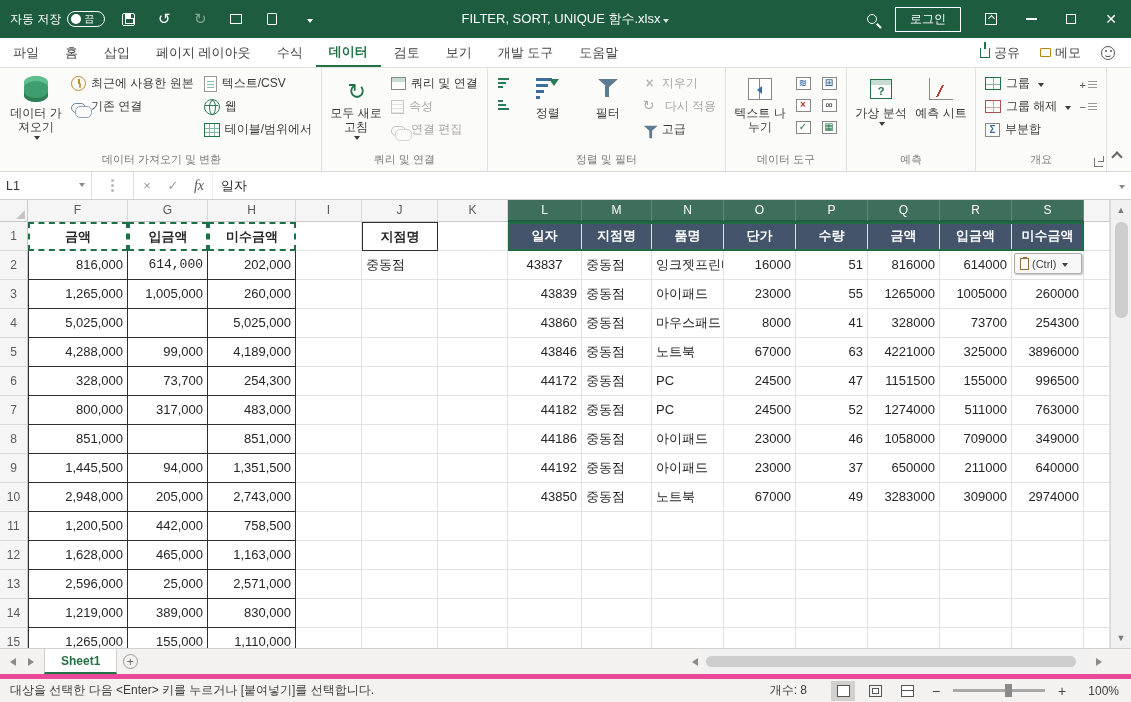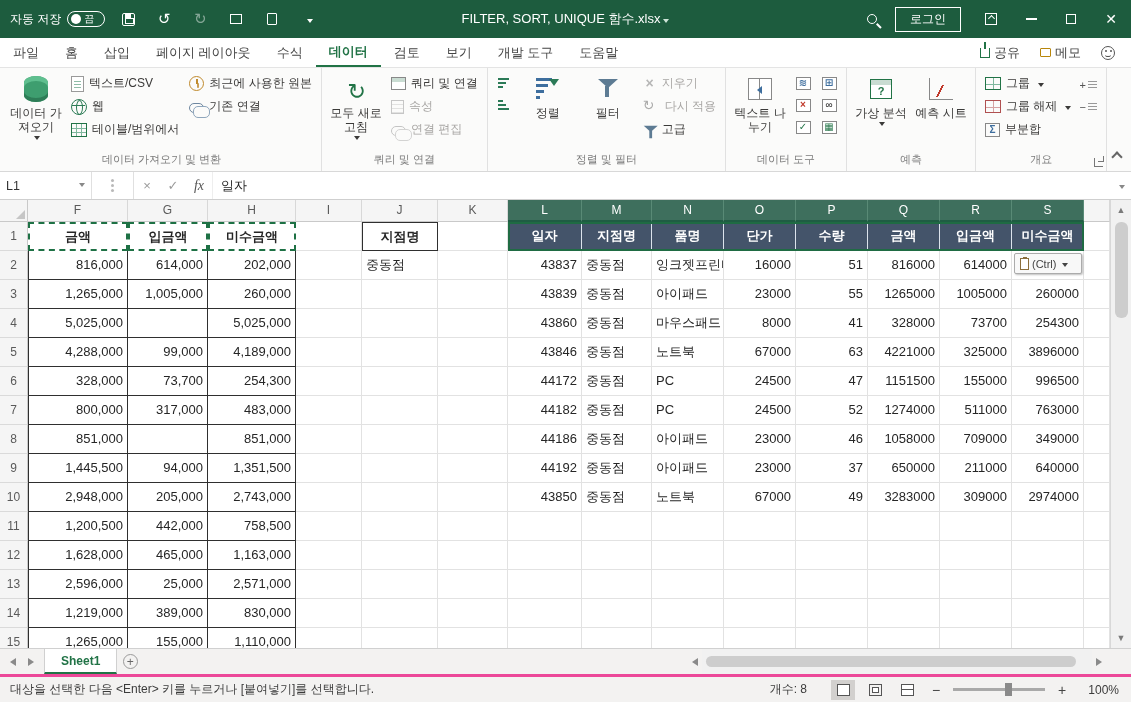--- a/index.html
+++ b/index.html
@@ -164,21 +164,21 @@
 .tri-r{width:0;height:0;border:4.5px solid transparent;border-left:6px solid #8A8A8A;}
 .stab{padding:0 16px;background:#fff;border-right:1px solid #D0D0D0;border-left:1px solid #D0D0D0;display:flex;align-items:center;color:#217346;font-weight:bold;border-bottom:2px solid #217346;}
 .saddwrap{width:26px;display:flex;align-items:center;justify-content:center;}
 .sadd{width:15px;height:15px;border:1px solid #9A9A9A;border-radius:50%;display:flex;align-items:center;justify-content:center;color:#666;font-size:12px;line-height:1;}
 .hscroll{margin-left:auto;display:flex;align-items:center;padding-right:21px;}
 .hbtn{width:18px;height:100%;display:flex;align-items:center;justify-content:center;}
 .htrack{width:390px;height:100%;display:flex;align-items:center;background:#F1F1F1;}
 .hthumb{width:370px;height:11px;background:#CDCDCD;border-radius:6px;margin-left:4px;}
 
 
-.statusbar{height:28px;background:#F3F2F1;border-top:3px solid #ec4899;display:flex;align-items:center;flex:none;font-size:12px;color:#3B3B3B;}
+.statusbar{height:28px;background:#F3F2F1;border-top:5px solid #ec4899;display:flex;align-items:center;flex:none;font-size:12px;color:#3B3B3B;}
 .smsg{padding-left:10px;white-space:nowrap;}
 .sright{margin-left:auto;display:flex;align-items:center;gap:8px;padding-right:12px;}
 .scount{margin-right:16px;}
 .vicon{width:24px;height:20px;display:flex;align-items:center;justify-content:center;}
 .vicon.active{background:#D2D0CE;}
 .vi1{width:13px;height:12px;border:1.3px solid #555;background:#fff;}
 .vi2{width:13px;height:12px;border:1.3px solid #555;background:#fff;box-shadow:inset 0 0 0 2px #F3F2F1, inset 0 0 0 3px #555;}
 .vi3{width:13px;height:12px;border:1.3px solid #555;background:linear-gradient(#fff 0 4px,#555 4px 5px,#fff 5px);}
 .zbtn{width:18px;text-align:center;color:#444;font-size:14px;}
 .ztrack{width:92px;height:3px;background:#A9A9A9;position:relative;}
@@ -267,40 +267,40 @@
       <div class="rg-items">
         <div class="rbig">
           <span class="bigic">
               <span class="ic ic-db"></span>
             </span>
           <span>데이터 가져오기</span>
             <span class="tdown"></span>
         </div>
         <div class="rcol">
           <div class="rsm">
+              <span class="ic ic-clock"></span>
+              <span>최근에 사용한 원본</span>
+            </div>
+          <div class="rsm">
+              <span class="ic ic-conn"></span>
+              <span>기존 연결</span>
+            </div>
+        </div>
+        <div class="rcol">
+          <div class="rsm">
               <span class="ic ic-doc"></span>
               <span>텍스트/CSV</span>
             </div>
           <div class="rsm">
               <span class="ic ic-web"></span>
               <span>웹</span>
             </div>
           <div class="rsm">
               <span class="ic ic-table"></span>
               <span>테이블/범위에서</span>
-            </div>
-        </div>
-        <div class="rcol">
-          <div class="rsm">
-              <span class="ic ic-clock"></span>
-              <span>최근에 사용한 원본</span>
-            </div>
-          <div class="rsm">
-              <span class="ic ic-conn"></span>
-              <span>기존 연결</span>
             </div>
         </div>
       </div>
       <div class="rg-name">데이터 가져오기 및 변환</div>
     </div>
 
     <div class="rgroup">
       <div class="rg-items">
         <div class="rbig">
           <span class="bigic">
@@ -529,26 +529,26 @@
             <div class="cell mh" style="width: 72px;">단가</div>
             <div class="cell mh" style="width: 72px;">수량</div>
             <div class="cell mh" style="width: 72px;">금액</div>
             <div class="cell mh" style="width: 72px;">입금액</div>
             <div class="cell mh" style="width: 72px;">미수금액</div>
             <div class="cell" style="width: 26px;"></div>
           </div>
           <div class="grow">
             <div class="rowh">2</div>
             <div class="cell bk bkl num" style="width: 100px;">816,000</div>
-            <div class="cell bk num" style="width: 80px;">614,000</div>
+            <div class="cell bk num" style="width: 80px; font-family: Liberation Mono, monospace;">614,000</div>
             <div class="cell bk num" style="width: 88px;">202,000</div>
             <div class="cell" style="width: 66px;"></div>
             <div class="cell" style="width: 76px;">중동점</div>
             <div class="cell" style="width: 70px;"></div>
-            <div class="cell num" style="width: 74px;">43837</div>
+            <div class="cell num" style="width: 74px; text-align: center;">43837</div>
             <div class="cell txt" style="width: 70px;">중동점</div>
             <div class="cell txt" style="width: 72px;">잉크젯프린터</div>
             <div class="cell num" style="width: 72px;">16000</div>
             <div class="cell num" style="width: 72px;">51</div>
             <div class="cell num" style="width: 72px;">816000</div>
             <div class="cell num" style="width: 72px;">614000</div>
             <div class="cell num" style="width: 72px;">202000</div>
             <div class="cell" style="width: 26px;"></div>
           </div>
           <div class="grow">

